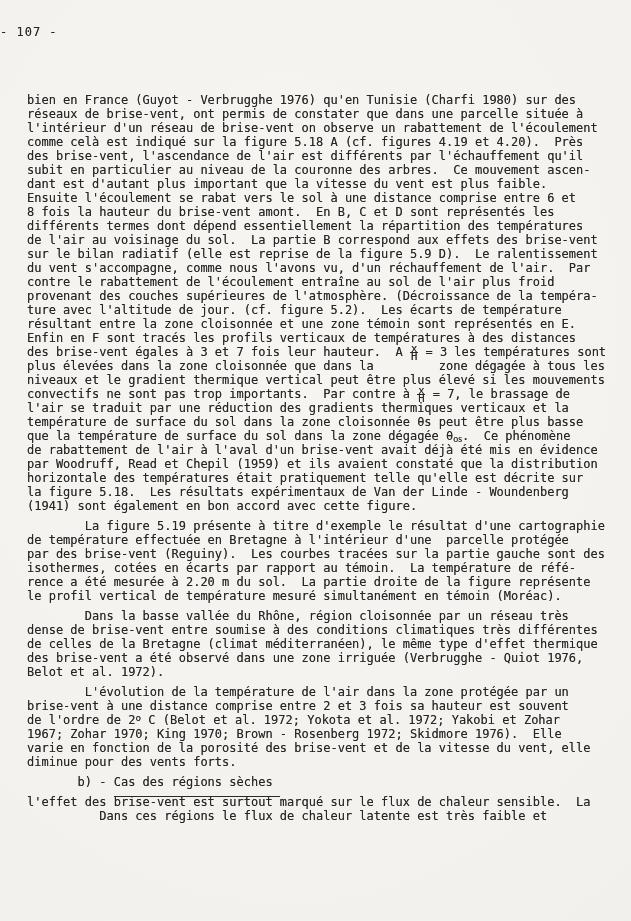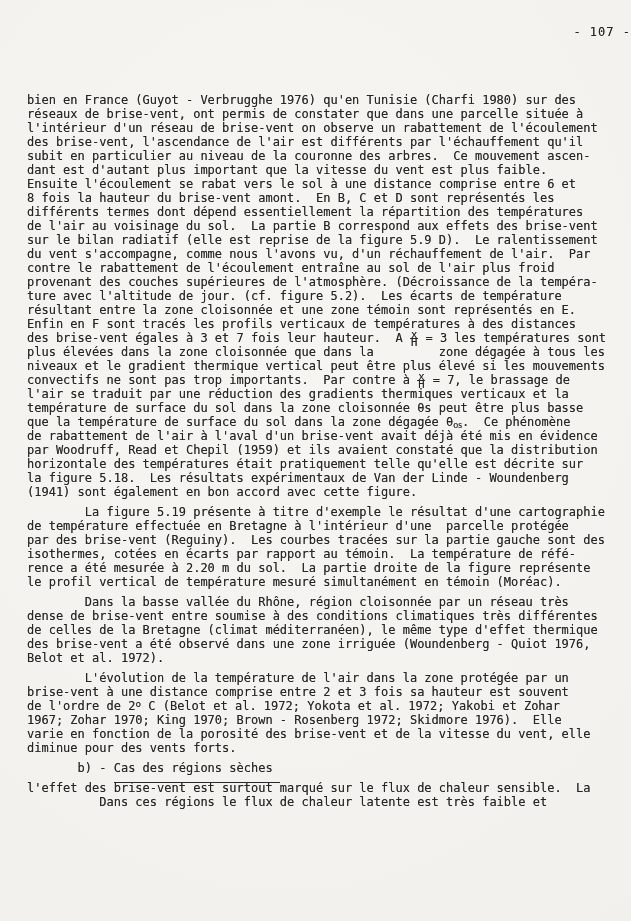--- a/index.html
+++ b/index.html
@@ -13,21 +13,21 @@
     width:631px; height:921px;
     overflow:hidden;
     background: radial-gradient(140% 120% at 45% 35%, #f6f5f1 0%, #f2f1ed 60%, #eae9e4 100%);
     color:#262626;
     font-size:12px;
     line-height:14px;
     text-shadow: 0 0 0.6px rgba(40,40,40,0.55);
   }
   .page-number {
     padding-top:25px;
-    text-align:right;
+    text-align:left;
     letter-spacing:1px;
   }
   .doc-body {
     margin-top:54px;
     margin-left:27px;
     margin-right:10px;
   }
   .block { margin-top:6px; }
   .block:first-child { margin-top:0; }
   .line { white-space:pre; height:14px; }
@@ -54,20 +54,21 @@
 </head>
 <body>
 
 <div class="page">
   <div class="page-number">- 107 -</div>
   <div class="doc-body">
       <div class="block paragraph">
         <div class="line">bien en France (Guyot - Verbrugghe 1976) qu'en Tunisie (Charfi 1980) sur des</div>
         <div class="line">réseaux de brise-vent, ont permis de constater que dans une parcelle située à</div>
         <div class="line">l'intérieur d'un réseau de brise-vent on observe un rabattement de l'écoulement</div>
+        <div class="line">comme celà est indiqué sur la figure 5.18 A (cf. figures 4.19 et 4.20).  Près</div>
         <div class="line">des brise-vent, l'ascendance de l'air est différents par l'échauffement qu'il</div>
         <div class="line">subit en particulier au niveau de la couronne des arbres.  Ce mouvement ascen-</div>
         <div class="line">dant est d'autant plus important que la vitesse du vent est plus faible.</div>
         <div class="line">Ensuite l'écoulement se rabat vers le sol à une distance comprise entre 6 et</div>
         <div class="line">8 fois la hauteur du brise-vent amont.  En B, C et D sont représentés les</div>
         <div class="line">différents termes dont dépend essentiellement la répartition des températures</div>
         <div class="line">de l'air au voisinage du sol.  La partie B correspond aux effets des brise-vent</div>
         <div class="line">sur le bilan radiatif (elle est reprise de la figure 5.9 D).  Le ralentissement</div>
         <div class="line">du vent s'accompagne, comme nous l'avons vu, d'un réchauffement de l'air.  Par</div>
         <div class="line">contre le rabattement de l'écoulement entraîne au sol de l'air plus froid</div>
@@ -93,21 +94,21 @@
         <div class="line">de température effectuée en Bretagne à l'intérieur d'une  parcelle protégée</div>
         <div class="line">par des brise-vent (Reguiny).  Les courbes tracées sur la partie gauche sont des</div>
         <div class="line">isothermes, cotées en écarts par rapport au témoin.  La température de réfé-</div>
         <div class="line">rence a été mesurée à 2.20 m du sol.  La partie droite de la figure représente</div>
         <div class="line">le profil vertical de température mesuré simultanément en témoin (Moréac).</div>
       </div>
       <div class="block paragraph">
         <div class="line">        Dans la basse vallée du Rhône, région cloisonnée par un réseau très</div>
         <div class="line">dense de brise-vent entre soumise à des conditions climatiques très différentes</div>
         <div class="line">de celles de la Bretagne (climat méditerranéen), le même type d'effet thermique</div>
-        <div class="line">des brise-vent a été observé dans une zone irriguée (Woundenberg - Quiot 1976,</div>
+        <div class="line">des brise-vent a été observé dans une zone irriguée (Verbrugghe - Quiot 1976,</div>
         <div class="line">Belot et al. 1972).</div>
       </div>
       <div class="block paragraph">
         <div class="line">        L'évolution de la température de l'air dans la zone protégée par un</div>
         <div class="line">brise-vent à une distance comprise entre 2 et 3 fois sa hauteur est souvent</div>
         <div class="line">de l'ordre de 2<sup>o</sup> C (Belot et al. 1972; Yokota et al. 1972; Yakobi et Zohar</div>
         <div class="line">1967; Zohar 1970; King 1970; Brown - Rosenberg 1972; Skidmore 1976).  Elle</div>
         <div class="line">varie en fonction de la porosité des brise-vent et de la vitesse du vent, elle</div>
         <div class="line">diminue pour des vents forts.</div>
       </div>

